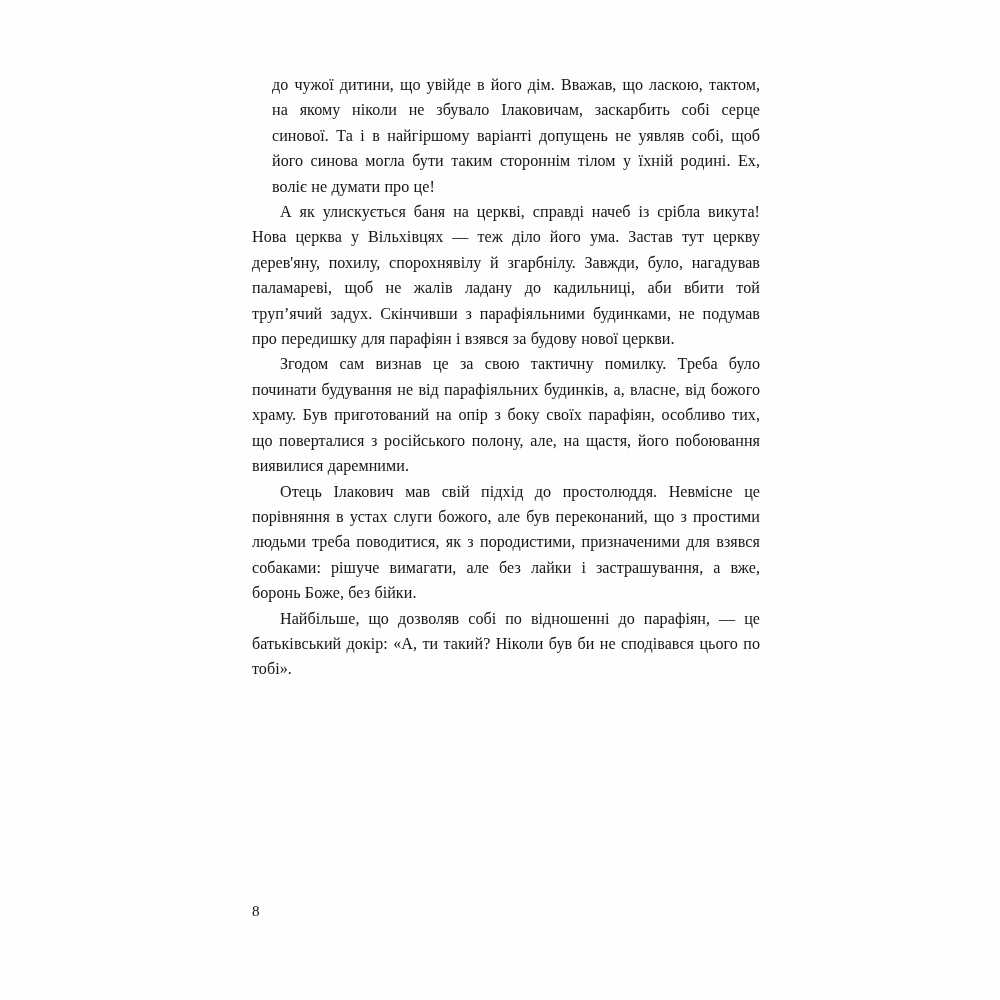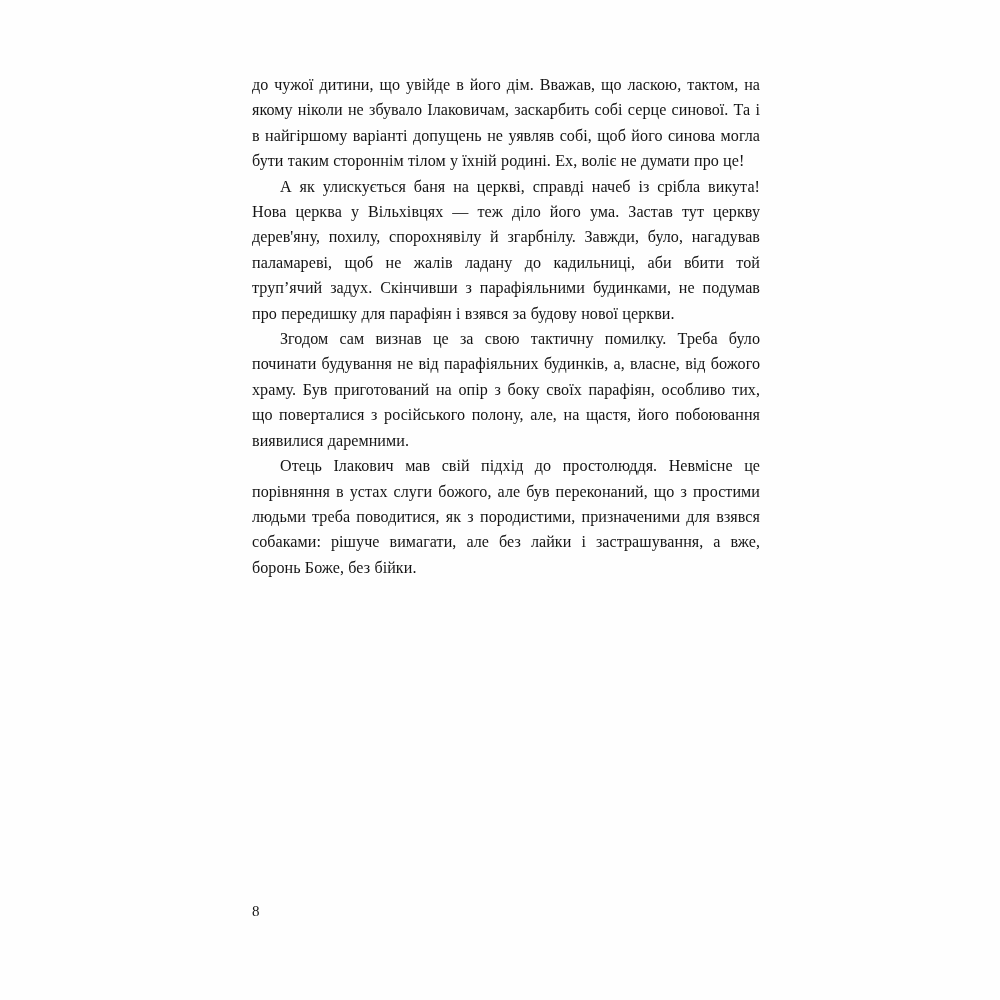--- a/index.html
+++ b/index.html
@@ -33,34 +33,36 @@
     text-align: justify;
     font-size: 16.1px;
     line-height: 25.4px;
     font-family: "Liberation Serif", serif;
     color: #141414;
     letter-spacing: 0.05px;
     word-spacing: 0.2px;
   }
   .para.no-indent {
     text-indent: 0;
+    margin-left: 20px;
   }
   .page-number {
     position: absolute;
     left: 252px;
     top: 903px;
     font-size: 15px;
     font-family: "Liberation Serif", serif;
     color: #141414;
   }
 </style>
 </head>
 <body>
 
 <div class="page">
   <div class="text-column">
     <p class="para no-indent">до чужої дитини, що увійде в його дім. Вважав, що ласкою, тактом, на якому ніколи не збувало Ілаковичам, заскарбить собі серце синової. Та і в найгіршому варіанті допущень не уявляв собі, щоб його синова могла бути таким стороннім тілом у їхній родині. Ех, воліє не думати про це!</p>
     <p class="para">А як улискується баня на церкві, справді начеб із срібла викута! Нова церква у Вільхівцях — теж діло його ума. Застав тут церкву дерев'яну, похилу, спорохнявілу й згарбнілу. Завжди, було, нагадував паламареві, щоб не жалів ладану до кадильниці, аби вбити той трупʼячий задух. Скінчивши з парафіяльними будинками, не подумав про передишку для парафіян і взявся за будову нової церкви.</p>
     <p class="para">Згодом сам визнав це за свою тактичну помилку. Треба було починати будування не від парафіяльних будинків, а, власне, від божого храму. Був приготований на опір з боку своїх парафіян, особливо тих, що поверталися з російського полону, але, на щастя, його побоювання виявилися даремними.</p>
     <p class="para">Отець Ілакович мав свій підхід до простолюддя. Невмісне це порівняння в устах слуги божого, але був переконаний, що з простими людьми треба поводитися, як з породистими, призначеними для взявся собаками: рішуче вимагати, але без лайки і застрашування, а вже, боронь Боже, без бійки.</p>
+    <p class="para">Найбільше, що дозволяв собі по відношенні до парафіян, — це батьківський докір: «А, ти такий? Ніколи був би не сподівався цього по тобі».</p>
   </div>
   <div class="page-number">8</div>
 </div>
 
 </body></html>

